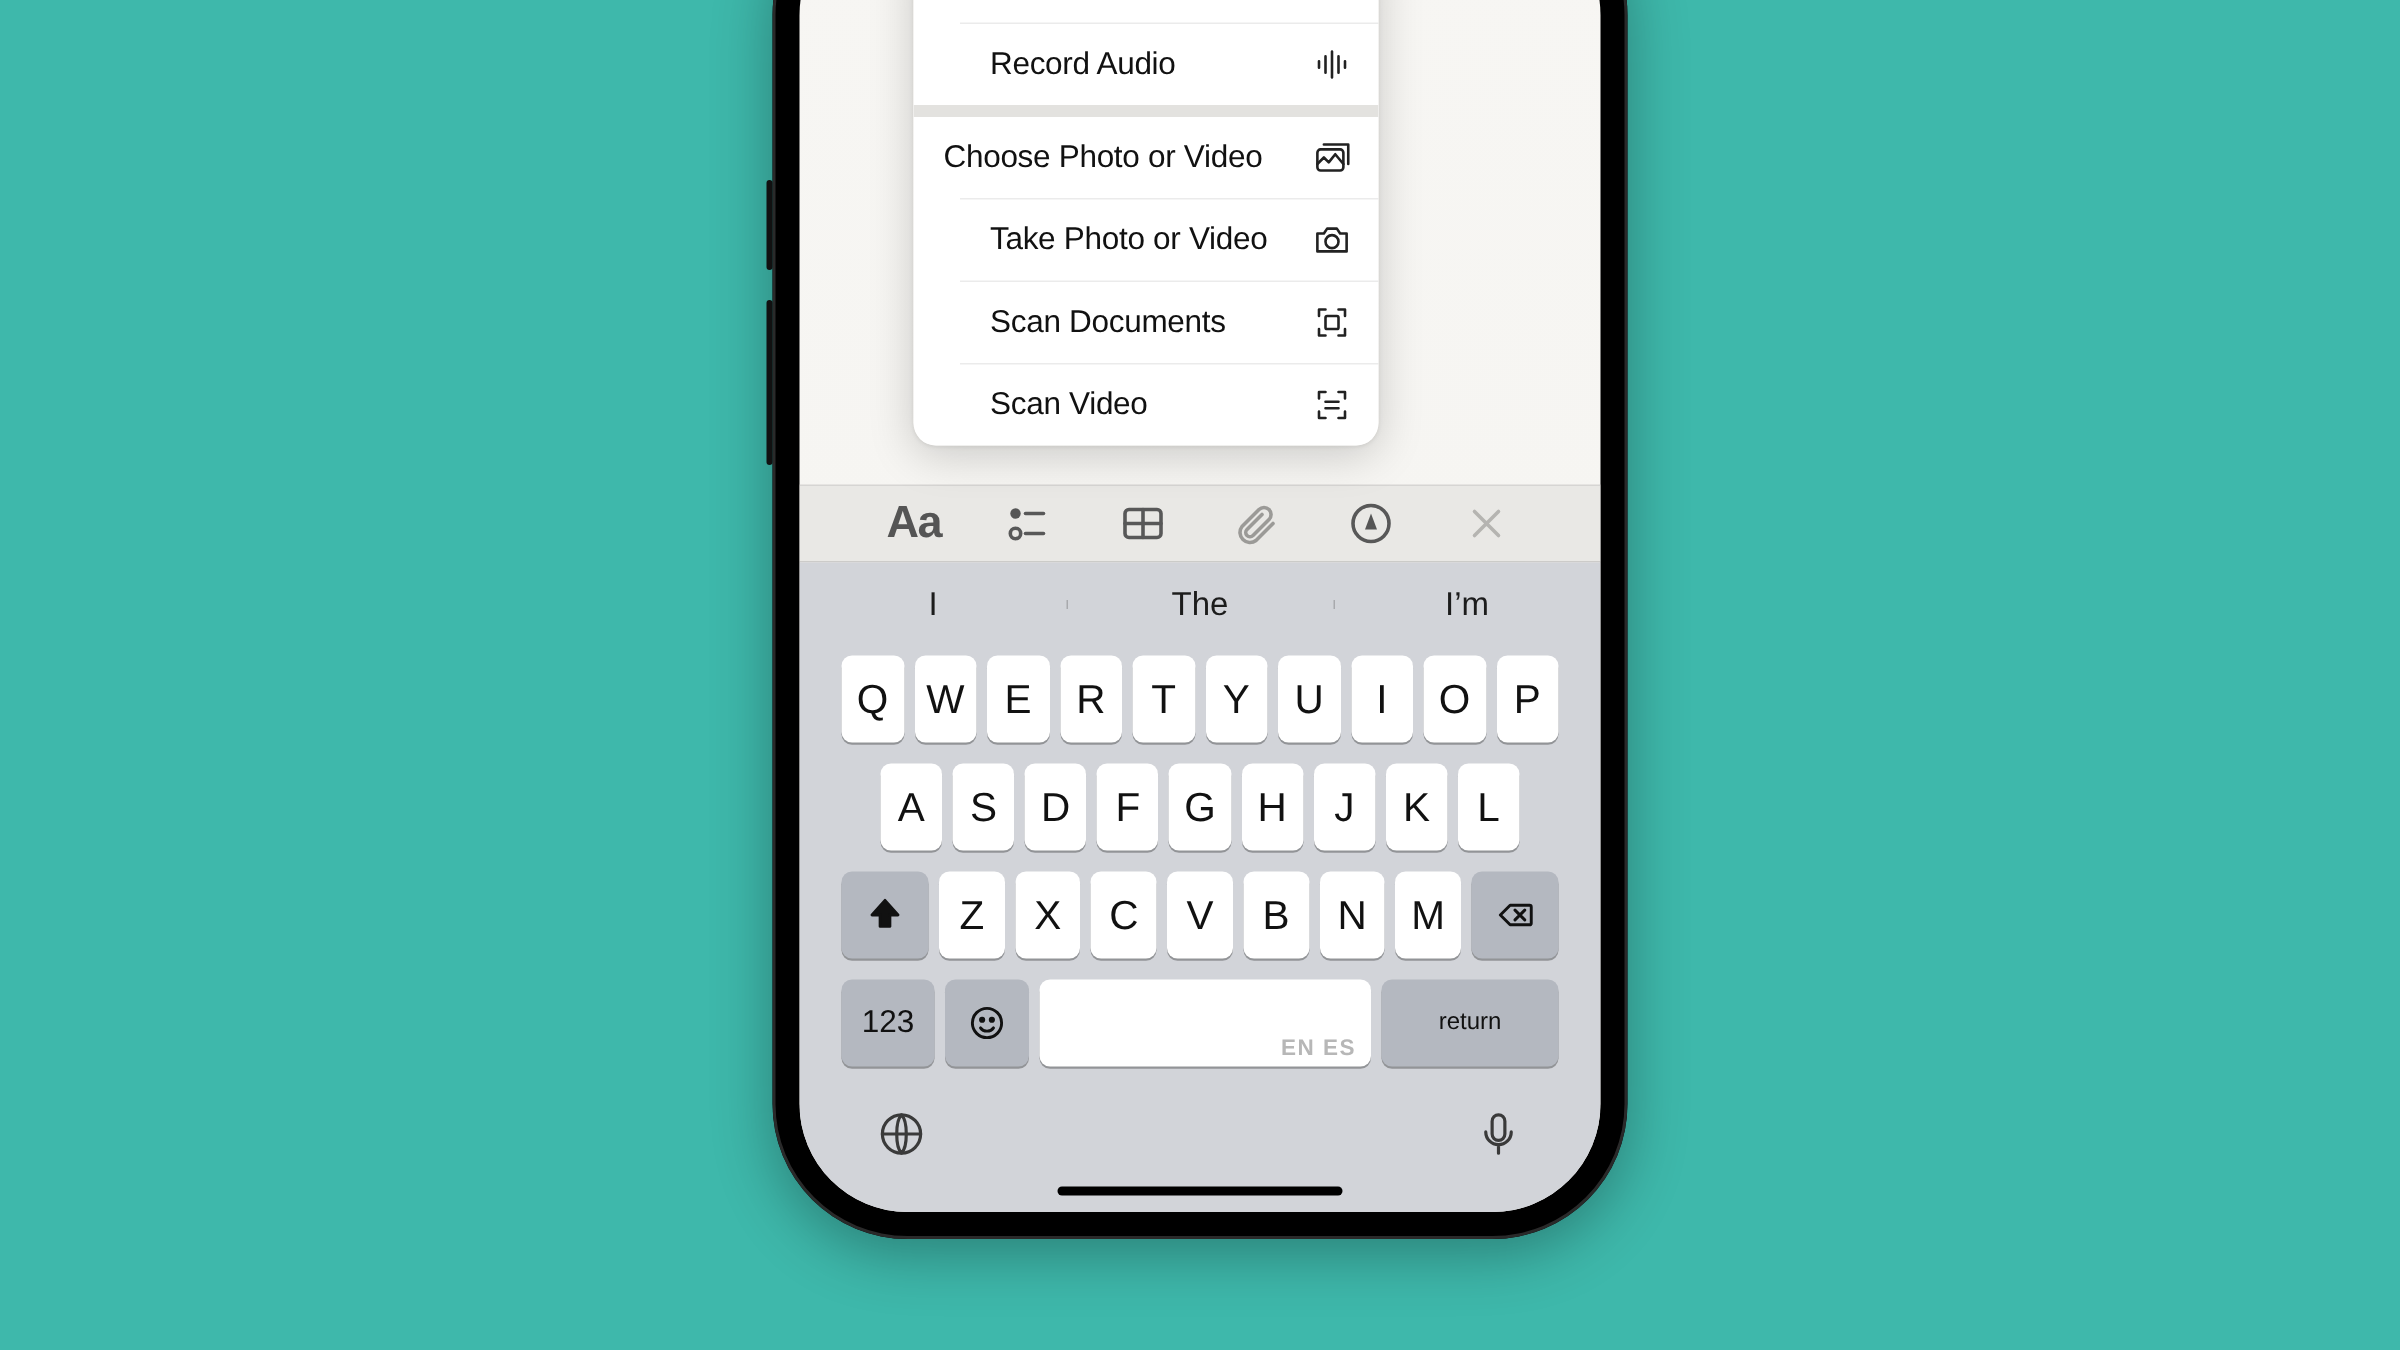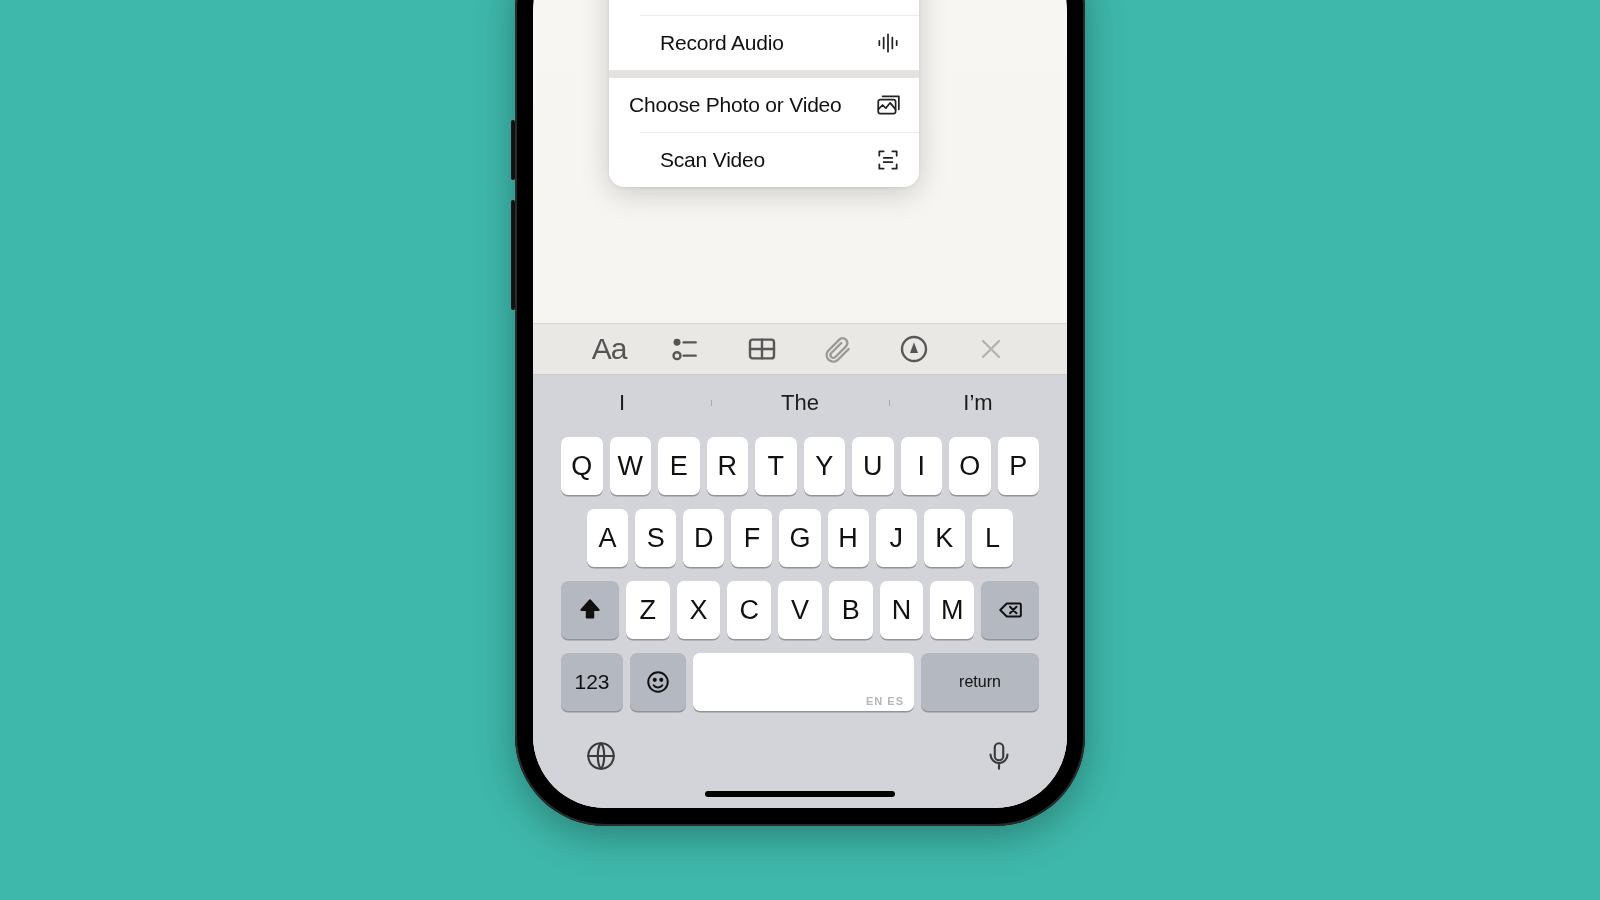--- a/index.html
+++ b/index.html
@@ -85,21 +85,21 @@
     justify-content: space-around;
     padding: 0 38px;
   }
   .tool {
     width: 40px; height: 40px;
     display: flex; align-items: center; justify-content: center;
     color: #585858;
   }
   .tool.active { color: #9b9a97; }
   .tool svg { width: 32px; height: 32px; stroke: currentColor; fill: none; stroke-width: 1.8; stroke-linecap: round; stroke-linejoin: round; }
-  .tool .aa { font-size: 30px; font-weight: 400; color:#555; letter-spacing:-1px;}
+  .tool .aa { font-size: 30px; font-weight: 700; color:#555; letter-spacing:-1px;}
 
   
   .kbd-wrap {
     flex: 1;
     background: #d2d4d9;
     display: flex;
     flex-direction: column;
   }
   .suggest {
     height: 56px;
@@ -144,21 +144,21 @@
   .key.fn {
     background: #b4b8c0;
   }
   .key.shift, .key.backspace { flex: 0 0 58px; }
   .key.k123 { flex: 0 0 62px; font-size: 21px; }
   .key.emoji { flex: 0 0 56px; font-size: 26px; background:#b4b8c0; }
   .key.space { flex: 1; background:#fff; }
   .key.return { flex: 0 0 118px; font-size: 16px; }
   .space-langs {
     position: absolute; right: 10px; bottom: 4px;
-    font-size: 11px; letter-spacing: 1px; color: #b7b7b7;
+    font-size: 15px; letter-spacing: 1px; color: #b7b7b7;
     font-weight: 600;
   }
   .krow.r4 { padding: 0 22px; text-align: center; }
   .kbd-footer {
     height: 84px;
     display: flex;
     align-items: center;
     justify-content: space-between;
     padding: 0 48px 6px 48px;
   }
@@ -205,20 +205,38 @@
           </div>
         </div>
         <div class="menu-group">
           <div class="menu-item">
             <span>Choose Photo or Video</span>
             <span class="menu-icon">
               <svg viewBox="0 0 24 24">
                   <rect x="3" y="7" width="16" height="13" rx="2"></rect>
                   <path d="M7 4h15a0 0 0 0 1 0 0v12"></path>
                   <path d="M3 16l4-4 3 3 4-5 5 6"></path>
+                </svg>
+            </span>
+          </div>
+          <div class="menu-item">
+            <span>Take Photo or Video</span>
+            <span class="menu-icon">
+              <svg viewBox="0 0 24 24">
+                  <path d="M3 8h4l2-3h6l2 3h4v11H3z"></path>
+                  <circle cx="12" cy="13" r="4"></circle>
+                </svg>
+            </span>
+          </div>
+          <div class="menu-item">
+            <span>Scan Documents</span>
+            <span class="menu-icon">
+              <svg viewBox="0 0 24 24">
+                  <path d="M4 4v4M4 4h4M20 4v4M20 4h-4M4 20v-4M4 20h4M20 20v-4M20 20h-4"></path>
+                  <rect x="8" y="8" width="8" height="8" rx="1"></rect>
                 </svg>
             </span>
           </div>
           <div class="menu-item">
             <span>Scan Video</span>
             <span class="menu-icon">
               <svg viewBox="0 0 24 24">
                   <path d="M4 4v4M4 4h4M20 4v4M20 4h-4M4 20v-4M4 20h4M20 20v-4M20 20h-4"></path>
                   <path d="M8 10h8M8 14h8"></path>
                 </svg>

